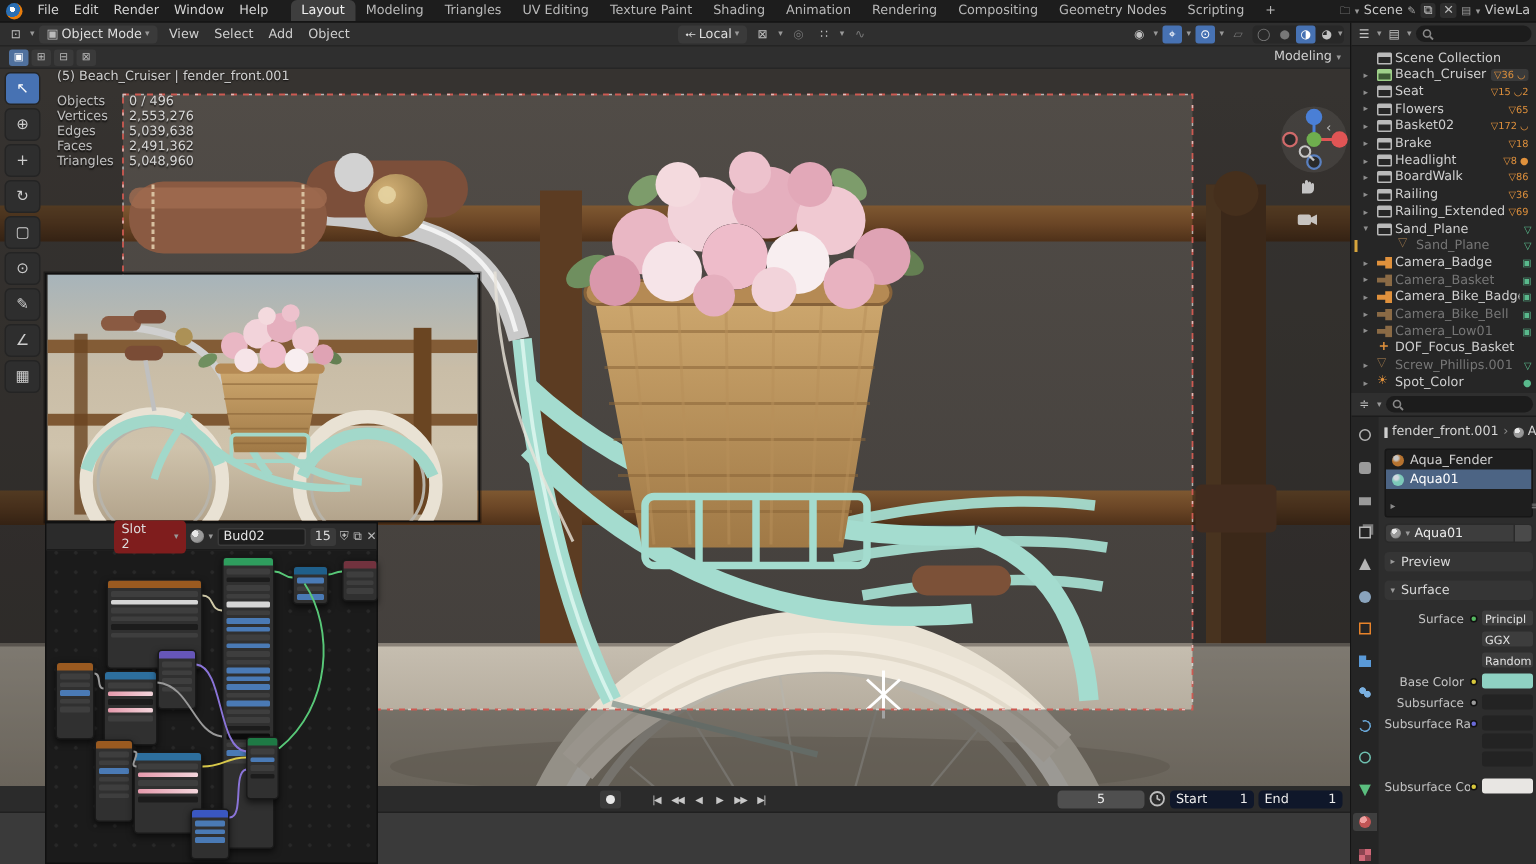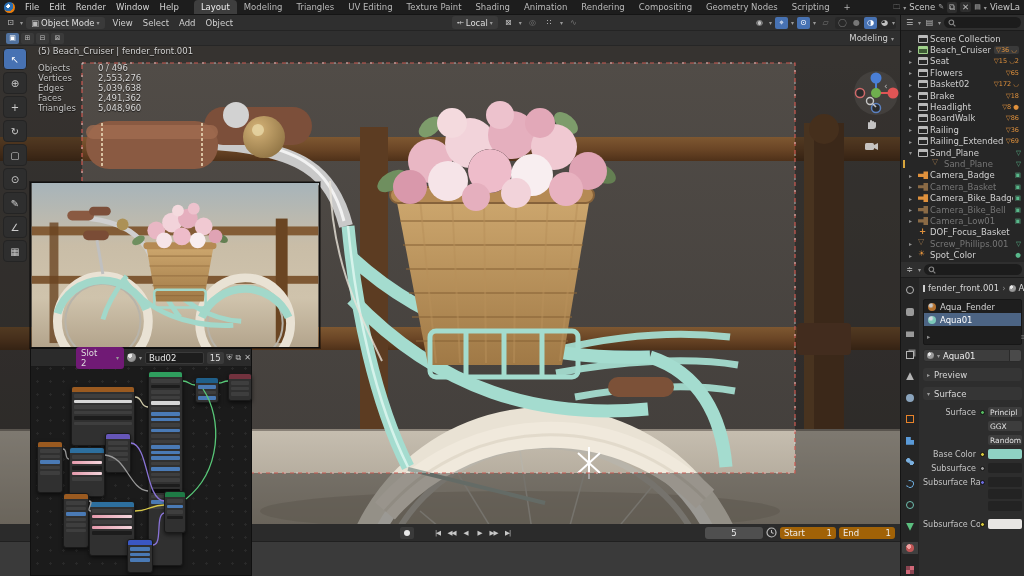--- a/index.html
+++ b/index.html
@@ -105,41 +105,41 @@
     display:flex; align-items:center; padding:0 6px; z-index:12; border-bottom:1px solid #262626;}
   .tsel { width:13px; height:11px; border-radius:2px; background:#3a3a3a; margin-right:2px;
     display:flex; align-items:center; justify-content:center; font-size:7px; color:#bbb;}
   .tsel.active { background:#50719e; color:#fff; }
   #options-btn { margin-left:auto; display:flex; gap:3px; align-items:center; color:#d0d0d0; }
   #stats-overlay { position:absolute; left:38px; top:4px; z-index:11; color:#d2d2d2; text-shadow:0 1px 1px rgba(0,0,0,.7); }
   #stats-overlay .line { line-height:11px; white-space:nowrap;}
   .stats-table { margin-top:6px; }
   .stats-row { display:flex; line-height:10px; }
   .stats-row .sl { width:48px; color:#c0c0c0; }
-  .stats-row .sv { color:#d8d8d8;margin-left:12px; }
+  .stats-row .sv { color:#d8d8d8; }
   #vp-toolbar { position:absolute; left:3px; top:17px; width:25px; z-index:11; display:flex; flex-direction:column; gap:2px;}
   .tool-btn { width:24px; height:22px; background:#2e2e2e; border:1px solid #242424; border-radius:4px;
     display:flex; align-items:center; justify-content:center; color:#cdcdcd; font-size:10px;}
   .tool-btn.active { background:#4772b3; color:#fff; }
   #nav-gizmo { position:absolute; left:853px; top:39px; z-index:11; }
   .float-ic { position:absolute; left:862px; z-index:11; width:18px; height:18px; display:flex; align-items:center;
     justify-content:center; opacity:.85;}
   #sidebar-arrow { position:absolute; left:884px; top:50px; color:#bbb; z-index:11; font-size:9px;}
 
   
   #pip { position:absolute; left:30px; top:182px; width:290px; height:166px; z-index:20; border:1px solid #111;
     box-shadow:0 0 0 1px rgba(0,0,0,.4); }
 
   
   #node-editor { position:absolute; left:30px; top:348px; width:222px; height:228px; z-index:30;
     background:#1b1b1b; background-image:radial-gradient(circle,#292929 1px,transparent 1.2px);
     background-size:13px 13px; border:1px solid #101010; }
   #ne-header { position:absolute; left:0; top:0; width:100%; height:18px; background:#2b2b2b;
     display:flex; align-items:center; gap:3px; border-bottom:1px solid #1a1a1a; padding-left:45px; z-index:5;}
-  #ne-slot { background:#701a75; border-radius:3px; padding:1px 5px; display:flex; gap:13px; align-items:center; color:#ddd;}
+  #ne-slot { background:#7f1d1d; border-radius:3px; padding:1px 5px; display:flex; gap:13px; align-items:center; color:#ddd;}
   #ne-name { width:62px; height:12px; background:#1d1d1d; border:1px solid #3a3a3a; border-radius:2px;
     color:#e6e6e6; display:flex; align-items:center; padding:0 3px;}
   #ne-users { background:#3a3a3a; border-radius:2px; padding:0 3px; color:#ddd; height:12px; display:flex; align-items:center;}
   .ne-ic { color:#bbb; font-size:8px; }
   .node { position:absolute; background:#303030; border:1px solid #191919; border-radius:3px;
     box-shadow:0 2px 4px rgba(0,0,0,.55); overflow:hidden; }
   .nh { height:5px; }
   .nr { height:3.5px; margin:2px 2px 0; border-radius:1px; background:#252525; }
   .nr.mid { background:#3e3e3e; } .nr.dark { background:#1c1c1c; } .nr.blue { background:#4a7ab5; }
   .nr.white { background:#d6d6d6; } .nr.black { background:#0c0c0c; }
@@ -151,21 +151,21 @@
   #tl-header { height:18px; background:#2b2b2b; display:flex; align-items:center; padding-left:400px; gap:2px;
     border-bottom:1px solid #202020;}
   .tp-btn { min-width:13px; height:12px; display:flex; align-items:center; justify-content:center;
     color:#c8c8c8; font-size:6.5px; letter-spacing:-1px; }
   #tl-record { width:14px; height:12px; background:#3a3a3a; border-radius:2px; display:flex; align-items:center;
     justify-content:center;}
   #tl-record i { width:6px; height:6px; border-radius:50%; background:#e8e8e8; }
   #tl-right { margin-left:auto; display:flex; gap:3px; align-items:center; padding-right:5px;}
   .tl-field { background:#4f4f4f; border-radius:3px; height:12px; display:flex; align-items:center;
     justify-content:center; color:#eee; }
-  .tl-se { background:#a16207; width:56px; justify-content:space-between; padding:0 4px;}
+  .tl-se { background:#0f172a; width:56px; justify-content:space-between; padding:0 4px;}
 
   .mag-svg { flex:none; }
 </style>
 </head>
 <body>
 
 <div id="topbar">
   <span id="blender-logo"></span>
   <span style="display:flex">
 

